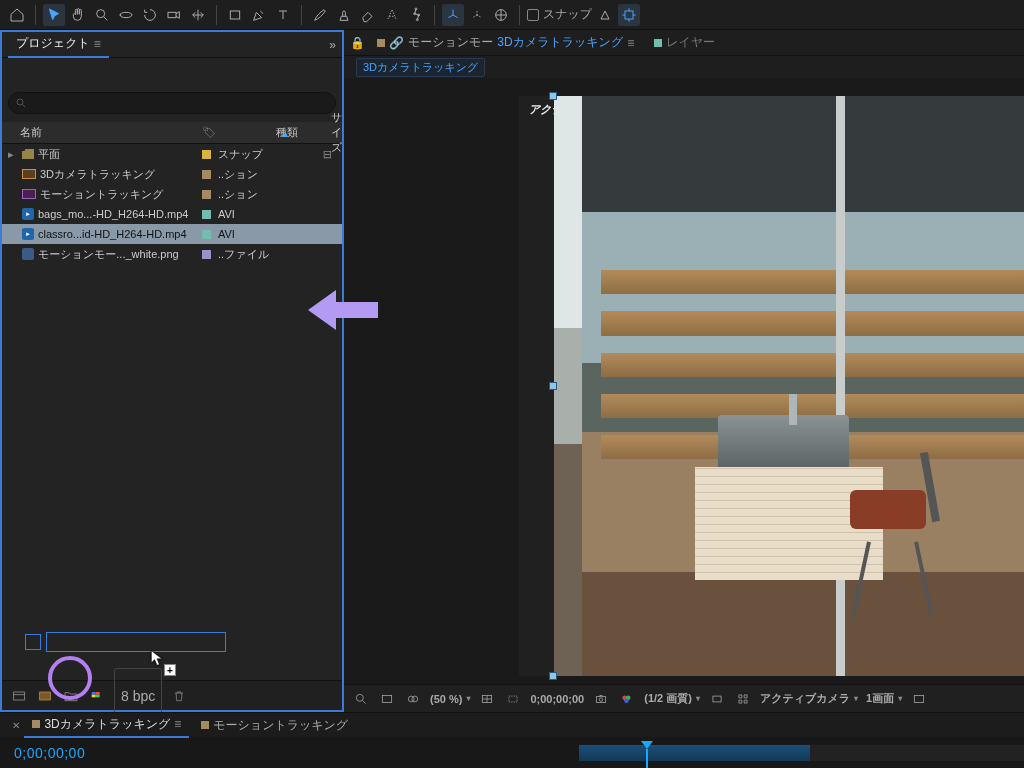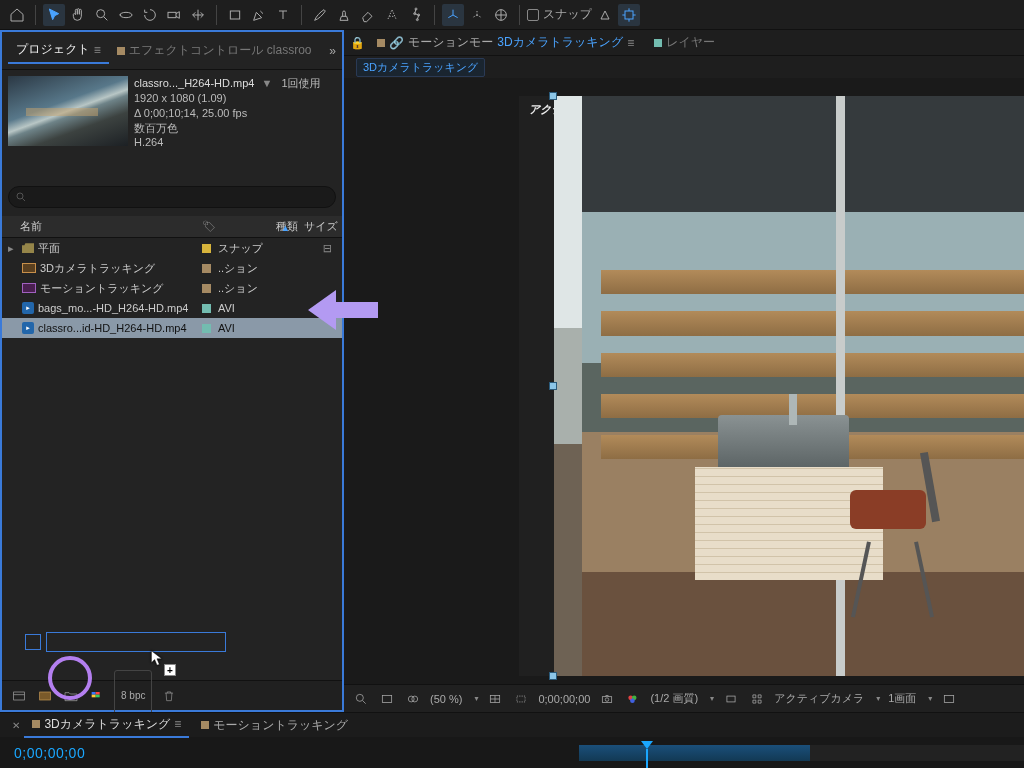--- a/index.html
+++ b/index.html
@@ -41,21 +41,21 @@
     display: flex; flex-direction: column;
     position: relative;
   }
   .panel-right {
     flex: 1; background: #1a1a1a;
     display: flex; flex-direction: column;
   }
 
   
   .tabbar {
-    height: 38px; display: flex; align-items: center; padding: 0 6px;
+    height: 26px; display: flex; align-items: center; padding: 0 6px;
     background: #232323; border-bottom: 1px solid #111;
   }
   .tabbar .tab {
     padding: 4px 8px; color: #aaa; font-size: 12px;
     display: flex; align-items: center; gap: 4px;
   }
   .tabbar .tab.active { color: #eee; border-bottom: 2px solid #3a7ad9; }
   .tabbar .tab.dim { color: #777; }
   .tabbar .menuicon { margin-left: auto; color: #aaa; cursor: pointer; }
   .tabbar .swatch {
@@ -93,21 +93,21 @@
     display: flex; align-items: center; height: 22px;
     background: #2c2c2c; border-bottom: 1px solid #111;
     font-size: 11px; color: #ccc;
   }
   .col-name { flex: 0 0 200px; padding-left: 18px; }
   .col-tag  { flex: 0 0 16px; color: #888; }
   .col-type { flex: 0 0 80px; position: relative; text-align: right; }
   .col-type .sortmark {
     position: absolute; right: 8px; top: 4px; color: #4aa3ff; font-size: 9px;
   }
-  .col-size { flex: 1; padding-left: 6px; }
+  .col-size { flex: 1; padding-left: 6px; margin-left: 27px; }
 
   
   .proj-rows { flex: 1; overflow: hidden; }
   .prow {
     display: flex; align-items: center; height: 20px;
     font-size: 11px; color: #ccc; padding-left: 6px;
   }
   .prow.selected { background: #8a99a8; color: #111; }
   .rc-name { flex: 0 0 194px; display: flex; align-items: center; gap: 4px; overflow: hidden; }
   .rc-tag  { flex: 0 0 16px; display: flex; align-items: center; }
@@ -143,21 +143,21 @@
   }
 
   
   .proj-bottom {
     height: 30px; background: #202020;
     display: flex; align-items: center; gap: 8px; padding: 0 8px;
     border-top: 1px solid #111;
     position: absolute; bottom: 0; left: 0; right: 0;
   }
   .proj-bottom .iconbtn { width: 18px; height: 18px; color: #aaa; display: flex; align-items: center; justify-content: center; }
-  .bpc { font-size: 10px; color: #aaa; border: 1px solid #444; padding: 19px 6px; border-radius: 3px; }
+  .bpc { font-size: 14px; color: #aaa; border: 1px solid #444; padding: 19px 6px; border-radius: 3px; }
   .trash svg { width: 14px; height: 14px; stroke: #aaa; fill: none; }
 
   
   .annot-circle {
     position: absolute; width: 44px; height: 44px;
     border: 4px solid #b47ff0; border-radius: 50%;
     left: 48px; top: 656px; pointer-events: none;
   }
 
   
@@ -263,21 +263,21 @@
   .h-tl { left: 30px; top: -4px; }
   .h-bl { left: 30px; bottom: -4px; }
   .h-ml { left: 30px; top: 50%; margin-top: -4px; }
 
   
   .viewer-bottom {
     height: 28px; background: #202020; border-top: 1px solid #111;
     display: flex; align-items: center; gap: 8px; padding: 0 8px;
     color: #aaa; font-size: 11px;
   }
-  .viewer-bottom .dd { display: flex; align-items: center; gap: 12px; }
+  .viewer-bottom .dd { display: flex; align-items: center; gap: 4px; font-weight: bold; }
   .viewer-bottom .dd .caret { font-size: 8px; color: #888; }
   .viewer-bottom .vbtn { width: 18px; height: 18px; display: flex; align-items: center; justify-content: center; }
   .viewer-bottom svg { width: 14px; height: 14px; stroke: #aaa; fill: none; stroke-width: 1.3; }
 
   
   .timeline {
     position: absolute; left: 0; right: 0; bottom: 0; height: 56px;
     background: #1c1c1c; border-top: 1px solid #111;
   }
   .tl-tabs {
@@ -458,41 +458,23 @@
 </div>
 
 <div class="main">
 
   <div class="panel-left">
     <div class="tabbar">
       <div class="tab active">
         <span>プロジェクト</span>
         <span style="color:#888;">≡</span>
       </div>
-      <div class="tab dim">
-        <span class="swatch"></span>
-        <span>エフェクトコントロール classroo</span>
-      </div>
       <span class="menuicon">»</span>
     </div>
 
-    <div class="proj-info">
-      <div class="proj-thumb"></div>
-      <div class="proj-meta">
-        <div>
-          <span class="name">classro..._H264-HD.mp4</span>
-          <span class="dropdown">▼</span>
-          <span style="margin-left:6px;">1回使用</span>
-        </div>
-        <div>1920 x 1080 (1.09)</div>
-        <div>Δ 0;00;10;14, 25.00 fps</div>
-        <div>数百万色</div>
-        <div>H.264</div>
-      </div>
-    </div>
 
     <div class="proj-search">
       <svg viewBox="0 0 24 24">
           <circle cx="10" cy="10" r="6"></circle>
           <path d="M15 15l5 5"></path>
         </svg>
       <span></span>
     </div>
 
     <div class="proj-cols">
@@ -556,20 +538,32 @@
         <div class="prow selected">
           <div class="rc-name">
             <span class="chev"></span>
             <span class="mov-icon">▸</span>
             <span>classro...id-HD_H264-HD.mp4</span>
           </div>
           <div class="rc-tag">
             <span class="sw" style="background:#73bcb0"></span>
           </div>
           <div class="rc-type">AVI</div>
+          <div class="rc-size"></div>
+        </div>
+        <div class="prow">
+          <div class="rc-name">
+            <span class="chev"></span>
+            <span class="img-icon"></span>
+            <span>モーションモー..._white.png</span>
+          </div>
+          <div class="rc-tag">
+            <span class="sw" style="background:#9a93c9"></span>
+          </div>
+          <div class="rc-type">..ファイル</div>
           <div class="rc-size"></div>
         </div>
       </div>
 
     <div class="drop-outline"></div>
     <div class="cursor-arrow">
       <svg viewBox="0 0 16 20">
           <path d="M1 1l0 15 4-4 3 7 3-1-3-7 6 0z"></path>
         </svg>
     </div>

